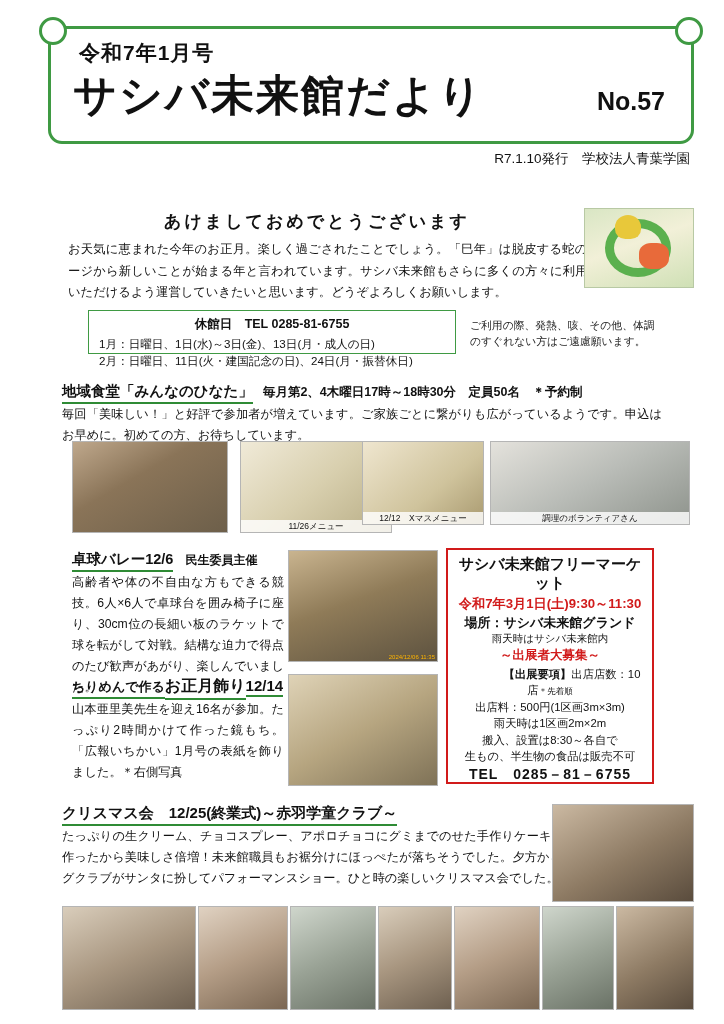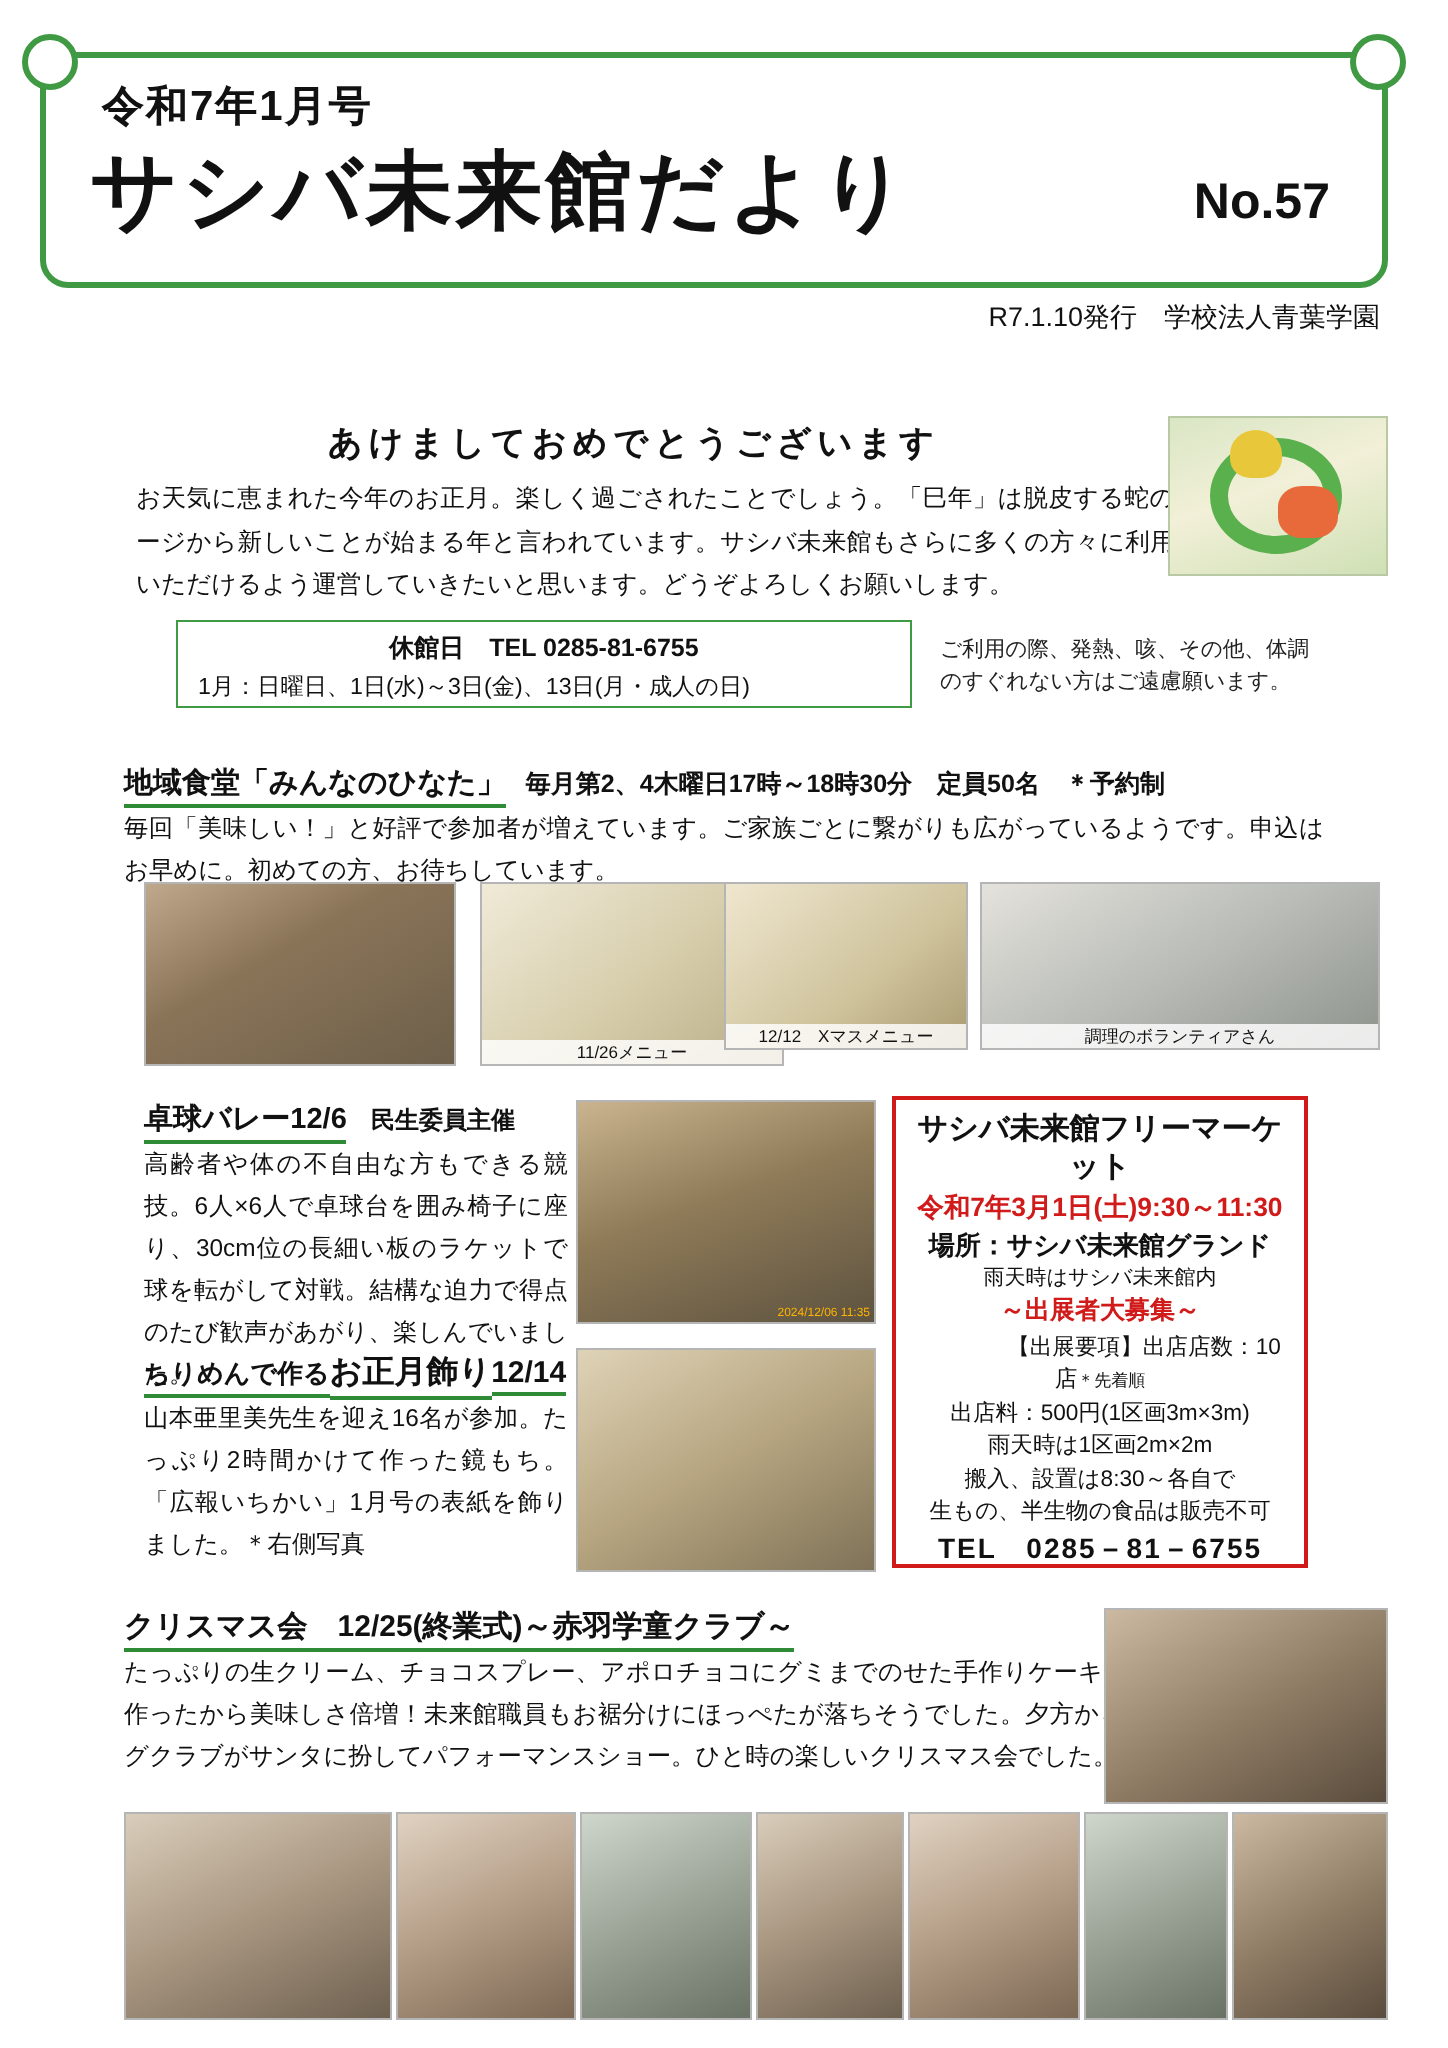--- a/index.html
+++ b/index.html
@@ -19,21 +19,21 @@
     position: relative;
     width: 724px;
     height: 1024px;
     box-sizing: border-box;
     padding: 0;
   }
 
   
   .masthead {
     position: relative;
-    margin: 26px 30px 0 20px;
+    margin: 26px 30px 0 48px;
     border: 3px solid #3f9a43;
     border-radius: 14px;
     height: 118px;
     box-sizing: border-box;
   }
   .masthead .corner {
     position: absolute;
     width: 22px;
     height: 22px;
     border: 3px solid #3f9a43;
@@ -262,20 +262,21 @@
     <div class="dragon-photo">
       <span class="dg"></span>
       <span class="dg2"></span>
       <span class="dg3"></span>
     </div>
   </div>
 
   <div class="closed-box">
     <div class="closed-title">休館日　TEL 0285-81-6755</div>
     <div class="closed-line">1月：日曜日、1日(水)～3日(金)、13日(月・成人の日)</div>
+    <div class="closed-line">2月：日曜日、11日(火・建国記念の日)、24日(月・振替休日)</div>
   </div>
   <div class="closed-note">ご利用の際、発熱、咳、その他、体調のすぐれない方はご遠慮願います。</div>
 
   <div class="sec-head" style="left:62px; top:356px; font-size:14.5px;">
     <span class="underline-green">地域食堂「みんなのひなた」</span>
     <span style="font-size:12.5px; font-weight:bold; margin-left:6px;">毎月第2、4木曜日17時～18時30分　定員50名　＊予約制</span>
   </div>
   <div class="sec-body" style="left:62px; top:378px; width:600px;">毎回「美味しい！」と好評で参加者が増えています。ご家族ごとに繋がりも広がっているようです。申込はお早めに。初めての方、お待ちしています。</div>
 
   <div class="photo tx-room" style="left:72px; top:415px; width:156px; height:92px;"></div>
@@ -304,21 +305,21 @@
   <div class="sec-body" style="left:72px; top:673px; width:212px;">山本亜里美先生を迎え16名が参加。たっぷり2時間かけて作った鏡もち。「広報いちかい」1月号の表紙を飾りました。＊右側写真</div>
   <div class="photo tx-craft" style="left:288px; top:648px; width:150px; height:112px;"></div>
 
   <div class="flea-box">
     <div class="flea-title">サシバ未来館フリーマーケット</div>
     <div class="flea-date flea-red">令和7年3月1日(土)9:30～11:30</div>
     <div class="flea-place">場所：サシバ未来館グランド</div>
     <div class="flea-rain">雨天時はサシバ未来館内</div>
     <div class="flea-recruit">～出展者大募集～</div>
     <div class="flea-line">
-      <span style="font-weight:normal;margin-left:44px;">【出展要項】</span><span>出店店数：10店</span><span class="flea-sub">＊先着順</span>
+      <span style="font-weight:bold;margin-left:44px;">【出展要項】</span><span>出店店数：10店</span><span class="flea-sub">＊先着順</span>
     </div>
     <div class="flea-line">出店料：500円(1区画3m×3m)</div>
     <div class="flea-line">雨天時は1区画2m×2m</div>
     <div class="flea-line">搬入、設置は8:30～各自で</div>
     <div class="flea-line">生もの、半生物の食品は販売不可</div>
     <div class="flea-tel">TEL　0285－81－6755</div>
   </div>
 
   <div class="sec-head" style="left:62px; top:778px; font-size:15px;">
     <span class="underline-green">クリスマス会　12/25(終業式)～赤羽学童クラブ～</span>

